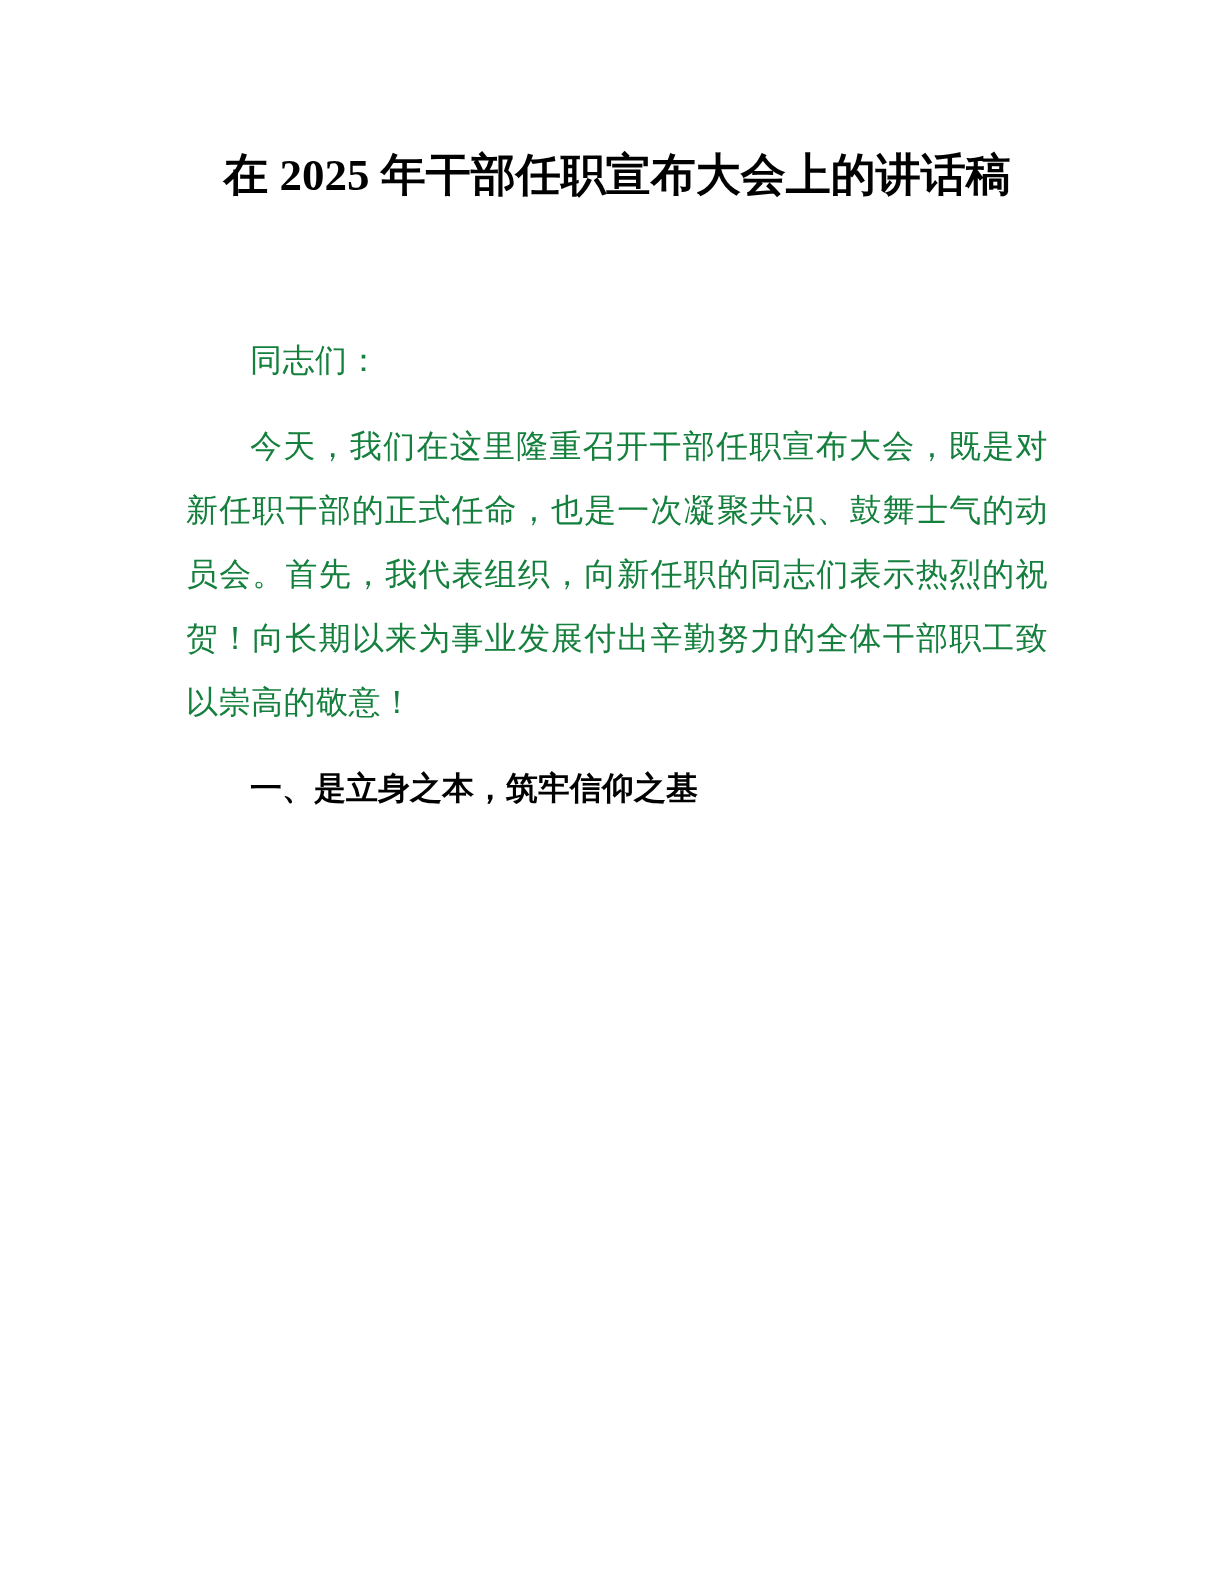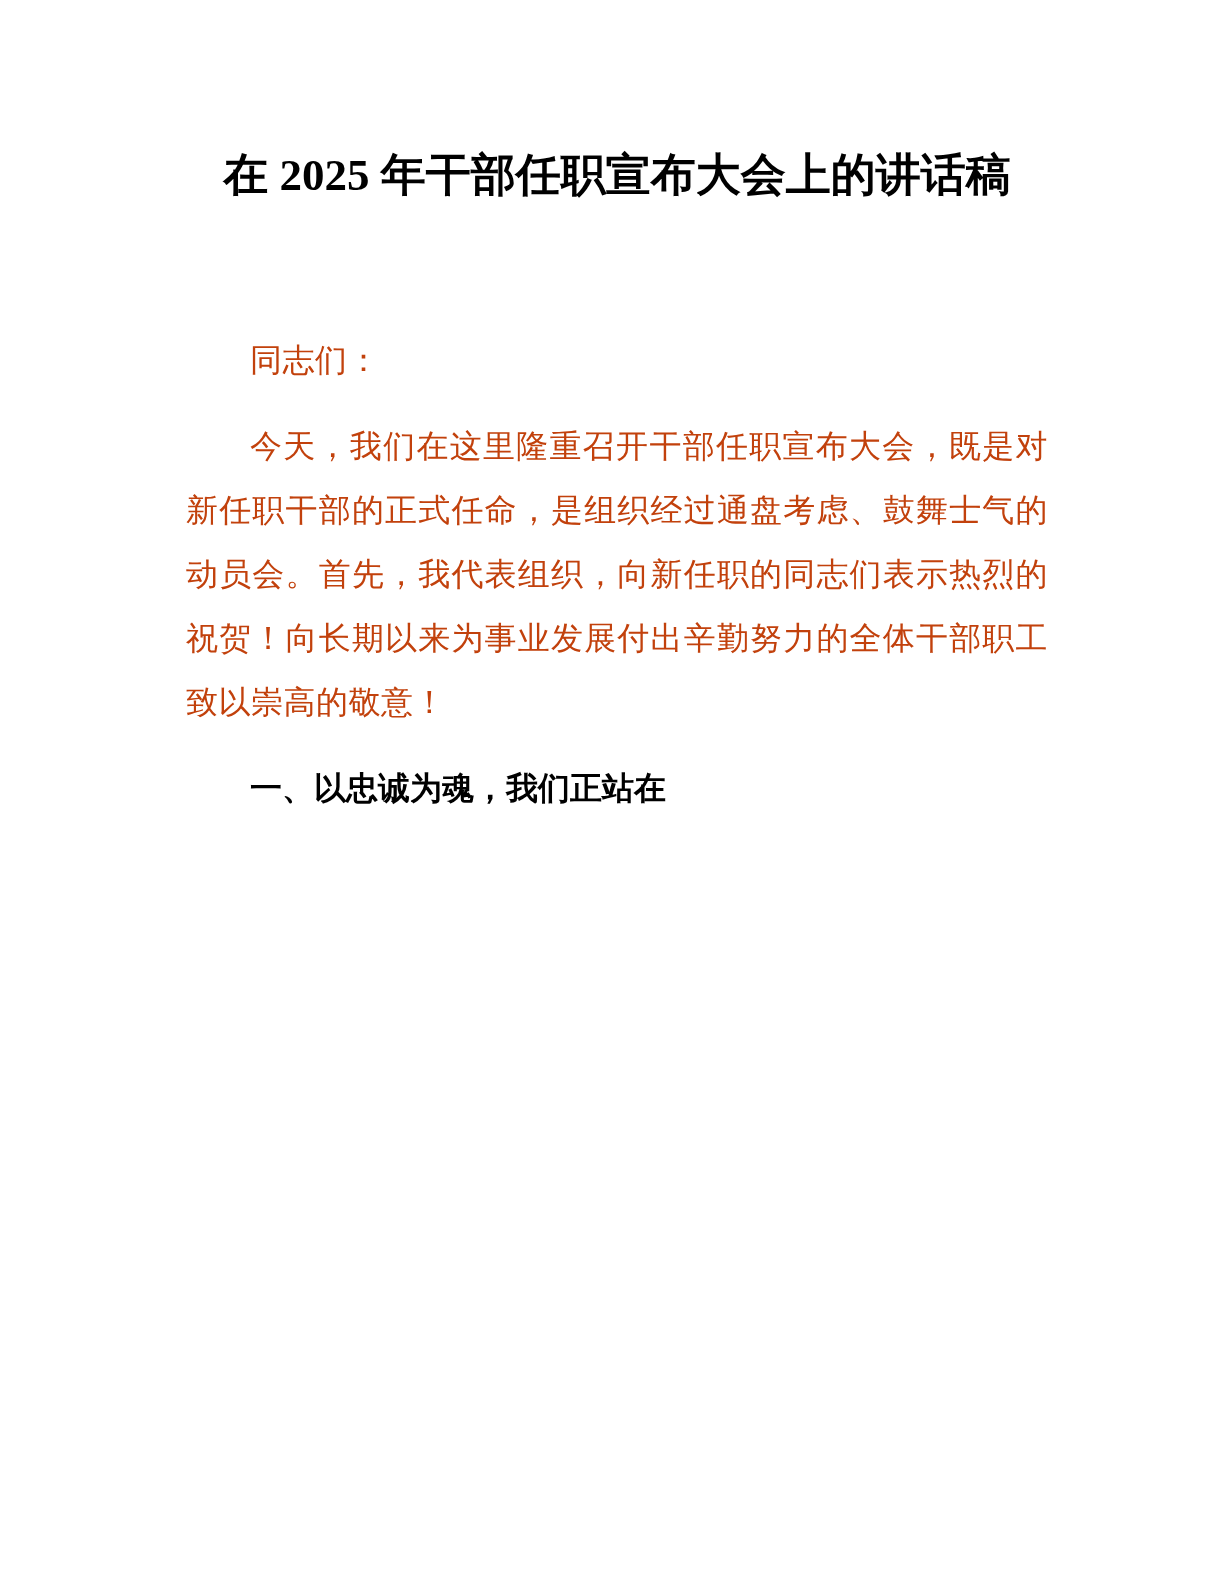--- a/index.html
+++ b/index.html
@@ -34,21 +34,21 @@
   .doc-body {
     margin-top: 118px;
   }
   .doc-body p {
     margin: 0 0 22px 0;
     font-size: 32px;
     line-height: 64px;
     text-align: justify;
     text-indent: 2em;
     letter-spacing: 0.5px;
-    color: #c2410c;
+    color: #15803d;
   }
   .section-heading {
     margin: 0 0 22px 0;
     font-size: 32px;
     line-height: 64px;
     font-weight: 700;
     text-indent: 2em;
     text-align: left;
     color: #000000;
     font-family: "Liberation Sans", "DejaVu Sans", sans-serif;
@@ -56,19 +56,19 @@
 </style>
 </head>
 <body>
 
 <div class="page">
   <h1 class="doc-title">在 2025 年干部任职宣布大会上的讲话稿</h1>
 
   <div class="doc-body">
     <p class="salutation">同志们：</p>
 
-    <p>今天，我们在这里隆重召开干部任职宣布大会，既是对新任职干部的正式任命，是组织经过通盘考虑、鼓舞士气的动员会。首先，我代表组织，向新任职的同志们表示热烈的祝贺！向长期以来为事业发展付出辛勤努力的全体干部职工致以崇高的敬意！</p>
+    <p>今天，我们在这里隆重召开干部任职宣布大会，既是对新任职干部的正式任命，也是一次凝聚共识、鼓舞士气的动员会。首先，我代表组织，向新任职的同志们表示热烈的祝贺！向长期以来为事业发展付出辛勤努力的全体干部职工致以崇高的敬意！</p>
 
 
-    <h2 class="section-heading">一、以忠诚为魂，我们正站在</h2>
+    <h2 class="section-heading">一、是立身之本，筑牢信仰之基</h2>
 
   </div>
 </div>
 
 </body></html>

